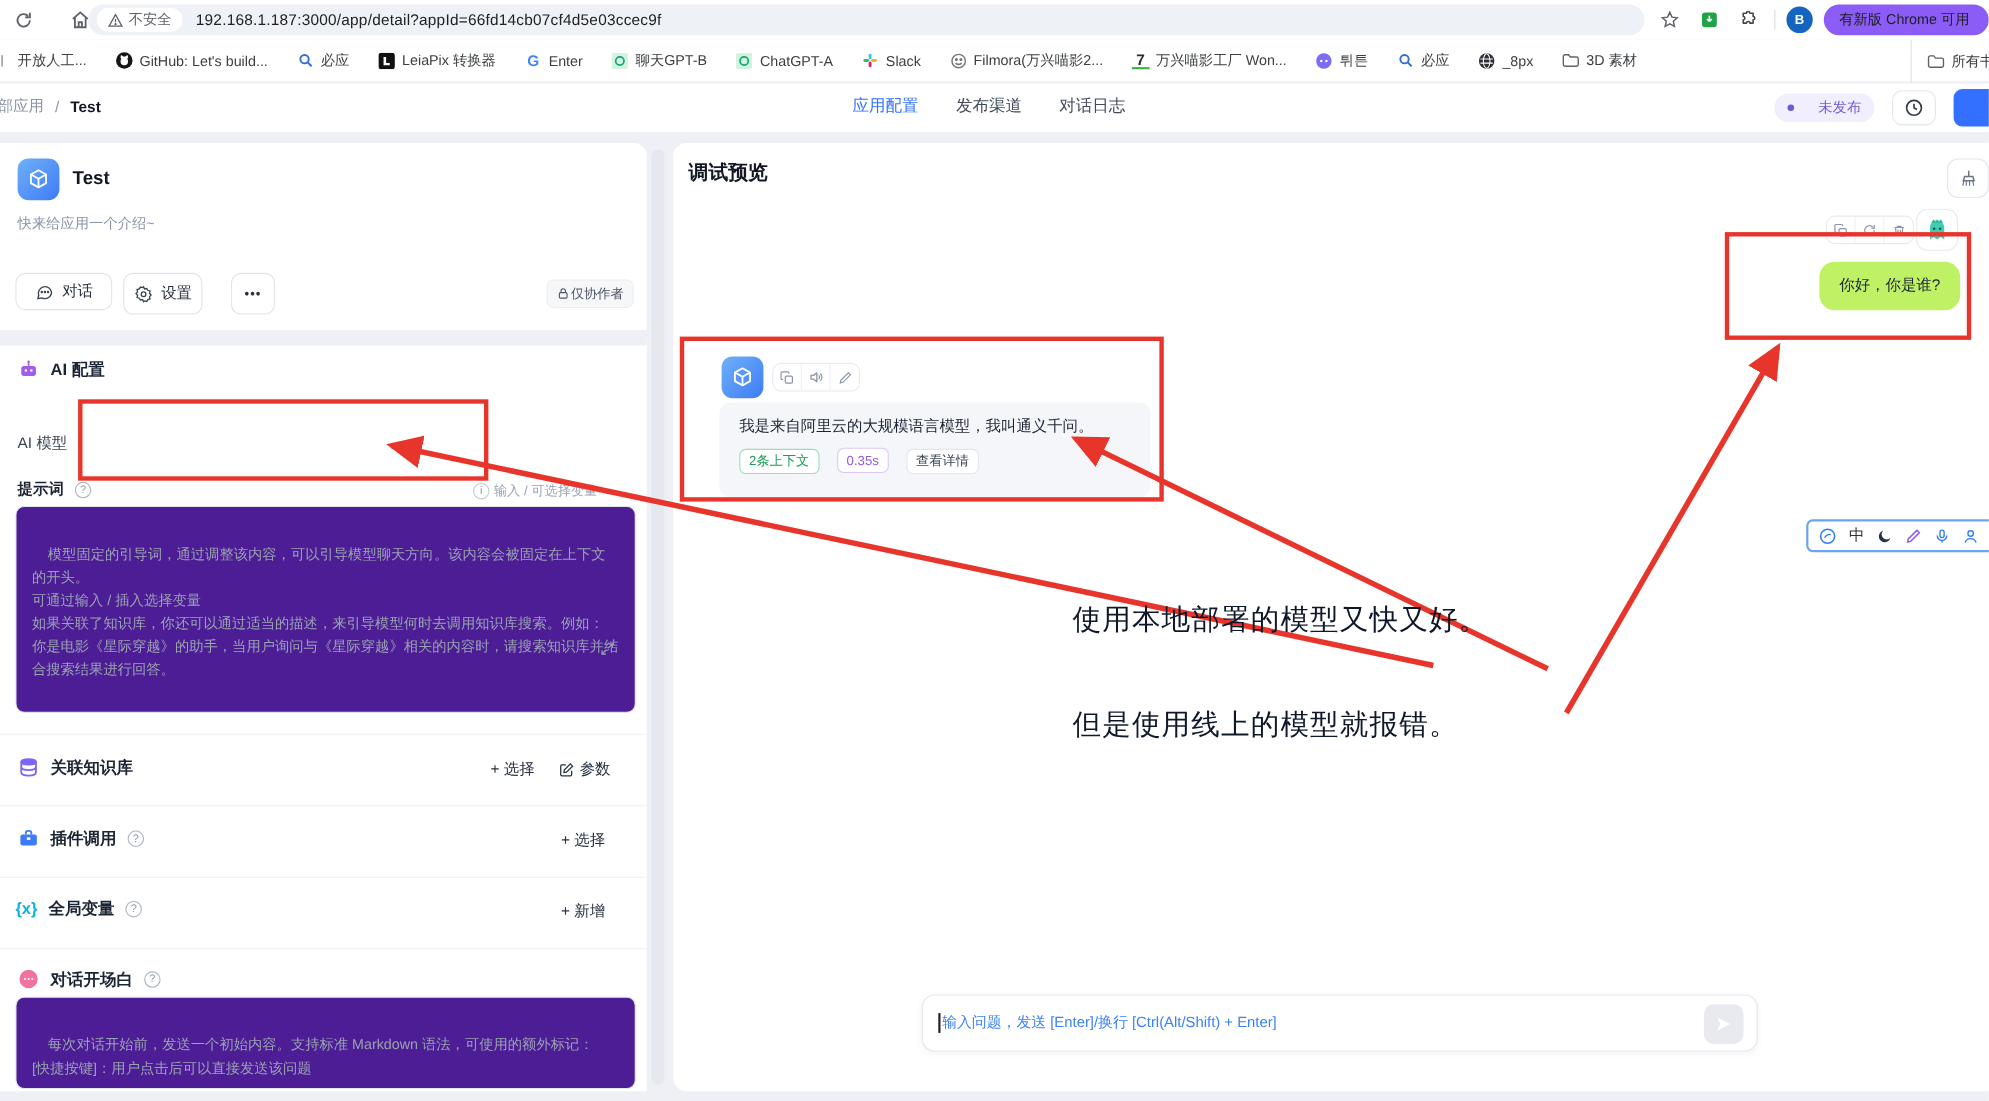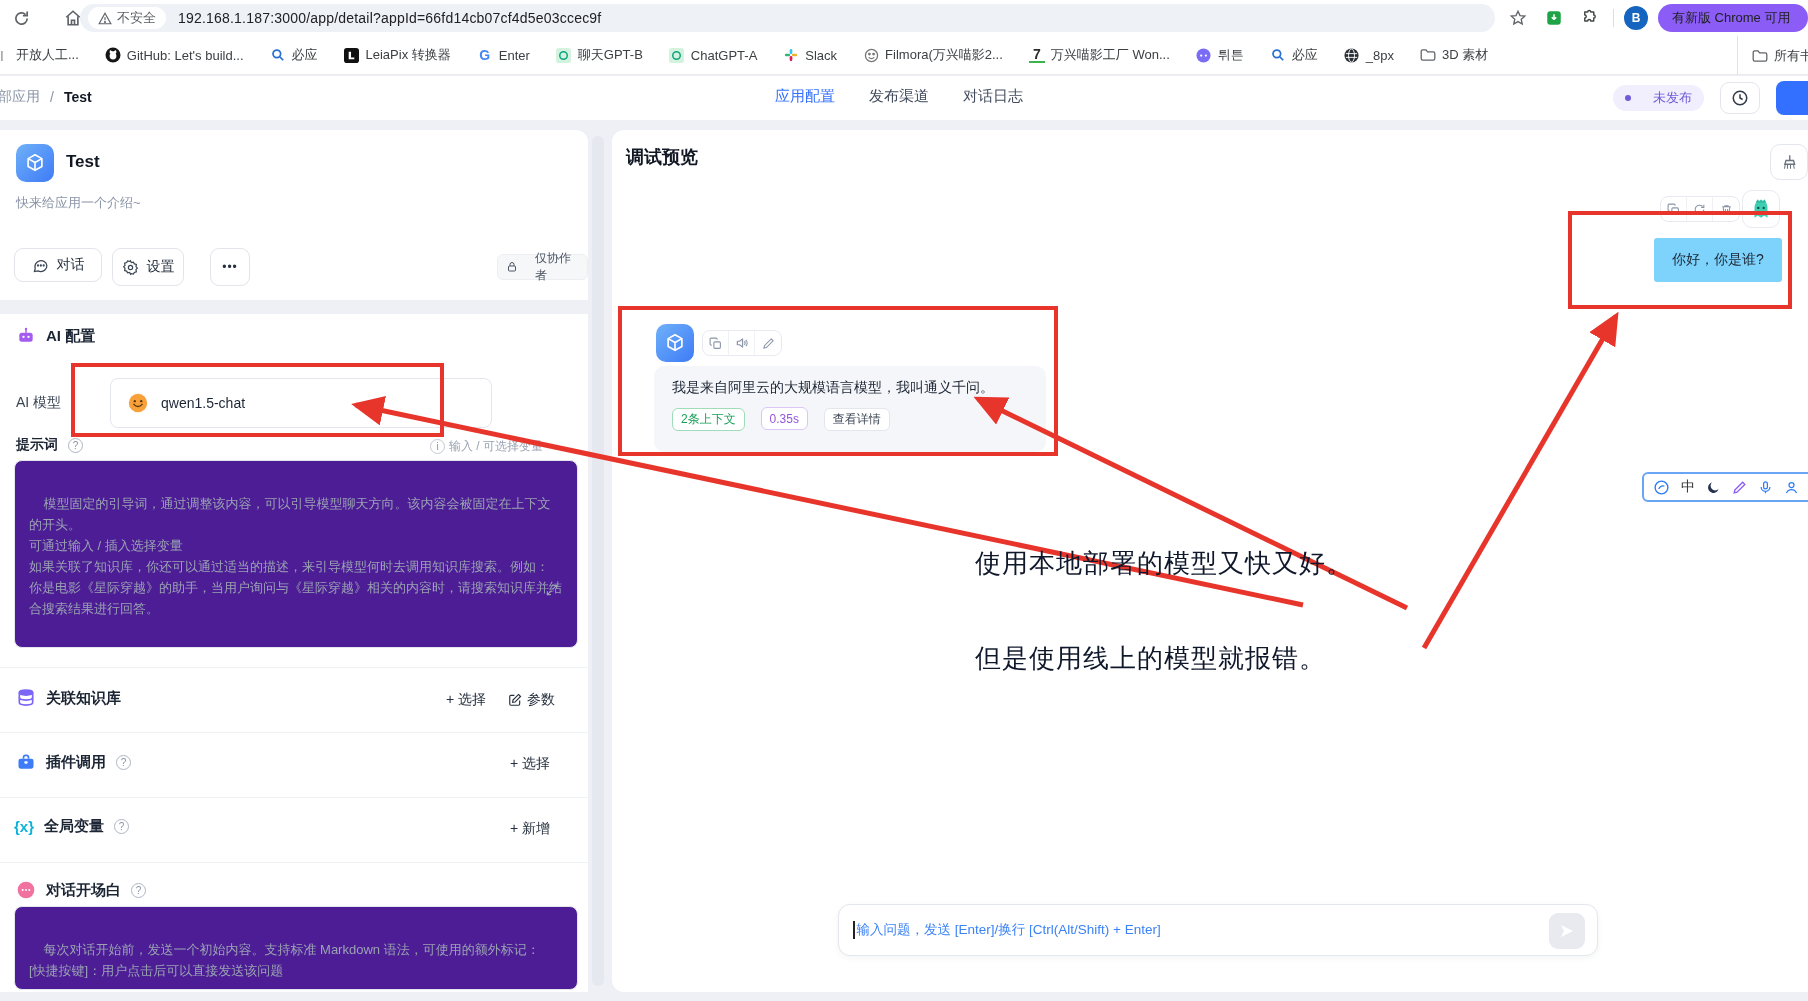--- a/index.html
+++ b/index.html
@@ -38,21 +38,21 @@
   .left-card { position:absolute; left:0; top:130px; width:588px; height:862px; background:#fff; border-radius:0 12px 0 0; }
   .v-scroll { position:absolute; left:592px; top:136px; width:12px; height:850px; background:#e6e8ef; border-radius:6px; }
   .main-card { position:absolute; left:612px; top:130px; width:1216px; height:862px; background:#fff; border-radius:12px 0 0 12px; }
 
   
   .abs { position:absolute; }
   .app-ic { left:16px; top:14px; width:38px; height:38px; border-radius:10px; background:linear-gradient(135deg,#6fb1f9,#3e7bf7); display:flex; align-items:center; justify-content:center; }
   .app-title { left:66px; top:22px; font-size:17px; font-weight:bold; color:#111824; }
   .app-desc { left:16px; top:64px; font-size:13px; color:#8a94a6; }
   .btn { border:1px solid #e2e4ea; border-radius:9px; background:#fff; display:flex; align-items:center; justify-content:center; gap:8px; font-size:14px; color:#26303e; }
-  .collab { left:497px; top:124px; height:26px; background:#f6f7f9; border:1px solid #eceef2; border-radius:6px; display:flex; align-items:center; gap:17px; padding:0 8px; font-size:12px; color:#4b5563; }
+  .collab { left:497px; top:124px; height:26px; background:#f6f7f9; border:1px solid #eceef2; border-radius:6px; display:flex; align-items:center; gap:1px; padding:0 8px; font-size:12px; color:#4b5563; }
   .thick-div { left:0; top:170px; width:588px; height:14px; background:#eef0f5; }
   .sec-title { font-size:15px; font-weight:bold; color:#1c2534; }
   .q-ic { width:15px; height:15px; border:1px solid #aeb6c2; border-radius:50%; color:#8a94a6; font-size:10px; display:inline-flex; align-items:center; justify-content:center; }
   .model-select { left:110px; top:248px; width:382px; height:50px; border:1px solid #e3e6ec; border-radius:8px; background:#fff; display:flex; align-items:center; gap:12px; padding:0 16px; font-size:14px; color:#1c2534; }
   .hint { font-size:12px; color:#9aa3b2; display:flex; align-items:center; gap:4px; }
   .ta { border:1px solid #e3e6ec; border-radius:8px; background:#4c1d95; padding:11px 14px; font-size:13px; line-height:21px; color:#9aa3b2; white-space:pre-wrap; }
   .row-div { left:0; width:588px; height:1px; background:#f0f1f5; }
   .side-row-label { display:flex; align-items:center; gap:10px; }
   .link-btn { font-size:14px; color:#26303e; display:flex; align-items:center; gap:5px; }
 
@@ -62,21 +62,21 @@
   .msg-toolbar { height:26px; border:1px solid #e8eaef; border-radius:8px; background:#fff; display:flex; align-items:center; }
   .msg-toolbar .cell { width:26px; height:24px; display:flex; align-items:center; justify-content:center; border-right:1px solid #f0f1f5; }
   .msg-toolbar .cell:last-child { border-right:none; }
   .av-box { width:38px; height:38px; border:1px solid #e8eaef; border-radius:10px; background:#fff; display:flex; align-items:center; justify-content:center; }
   .ai-av { width:38px; height:38px; border-radius:10px; background:linear-gradient(135deg,#6fb1f9,#3e7bf7); display:flex; align-items:center; justify-content:center; }
   .ai-bubble { left:42px; top:236px; width:392px; height:86px; background:#f5f6f9; border-radius:10px; padding:13px 18px; font-size:14px; color:#1c2534; }
   .tag { height:23px; border-radius:6px; font-size:12px; display:inline-flex; align-items:center; padding:0 8px; background:#fff; margin-right:12px; }
   .tag.green { border:1px solid #9fdcb8; color:#18a058; }
   .tag.purple { border:1px solid #dcc6f5; color:#9356d8; }
   .tag.gray { border:1px solid #e3e6ec; color:#3b4554; }
-  .user-bubble { background:#7dd3fc; border-radius:3px; font-size:14px; color:#1c2534; display:flex; align-items:center; justify-content:center; }
+  .user-bubble { background:#bef264; border-radius:14px; font-size:14px; color:#1c2534; display:flex; align-items:center; justify-content:center; }
   .ime-bar { left:1030px; top:342px; width:190px; height:30px; background:#fff; border:2px solid #6aa4f5; border-radius:6px; display:flex; align-items:center; gap:11px; padding:0 9px; overflow:hidden; }
   .chat-input { left:226px; top:774px; width:760px; height:52px; background:#fff; border:1px solid #e3e6ec; border-radius:12px; box-shadow:0 2px 6px rgba(20,30,60,.05); display:flex; align-items:center; padding:0 14px; }
   .caret { width:1.5px; height:18px; background:#222; margin-right:2px; }
   .ph { font-size:13.5px; color:#3b82f6; }
   .send-btn { position:absolute; right:12px; top:8px; width:36px; height:36px; background:#e8eaf0; border-radius:9px; display:flex; align-items:center; justify-content:center; }
 
   
   .red-rect { position:absolute; border:4px solid #e8352c; z-index:40; }
   .note { position:absolute; color:#0f172a; font-size:26px; letter-spacing:1px; z-index:41; white-space:nowrap; }
   #arrows { position:absolute; left:0; top:0; z-index:39; pointer-events:none; }
@@ -344,31 +344,20 @@
           <rect x="4" y="8" width="16" height="11" rx="3" fill="#a35bf0"></rect>
           <line x1="12" y1="4.5" x2="12" y2="8" stroke="#a35bf0" stroke-width="1.8"></line>
           <circle cx="12" cy="3.5" r="1.4" fill="#a35bf0"></circle>
           <circle cx="9" cy="13" r="1.4" fill="#fff"></circle>
           <circle cx="15" cy="13" r="1.4" fill="#fff"></circle>
         </svg>
       </span>
     <span class="sec-title">AI 配置</span>
   </div>
   <div class="abs" style="left:16px;top:264px;font-size:14px;color:#3b4554">AI 模型</div>
-  <div class="abs model-select">
-    <span>
-        <svg width="22" height="22" viewBox="0 0 24 24">
-          <circle cx="12" cy="12" r="10" fill="#f8a13a"></circle>
-          <circle cx="8.5" cy="10" r="1.3" fill="#5c3a10"></circle>
-          <circle cx="15.5" cy="10" r="1.3" fill="#5c3a10"></circle>
-          <path d="M7.5 13.5c2.6 3.2 6.4 3.2 9 0" fill="none" stroke="#5c3a10" stroke-width="1.6" stroke-linecap="round"></path>
-        </svg>
-      </span>
-    <span>qwen1.5-chat</span>
-  </div>
 
   <div class="abs side-row-label" style="left:16px;top:306px">
     <span style="font-size:14px;font-weight:bold;color:#1c2534">提示词</span>
     <span class="q-ic">?</span>
   </div>
   <div class="abs hint" style="left:430px;top:308px">
     <span class="q-ic" style="border-color:#c3c9d4">i</span>
     <span>输入 / 可选择变量</span>
   </div>
   <div class="abs ta" style="left:14px;top:330px;width:564px;height:188px">

